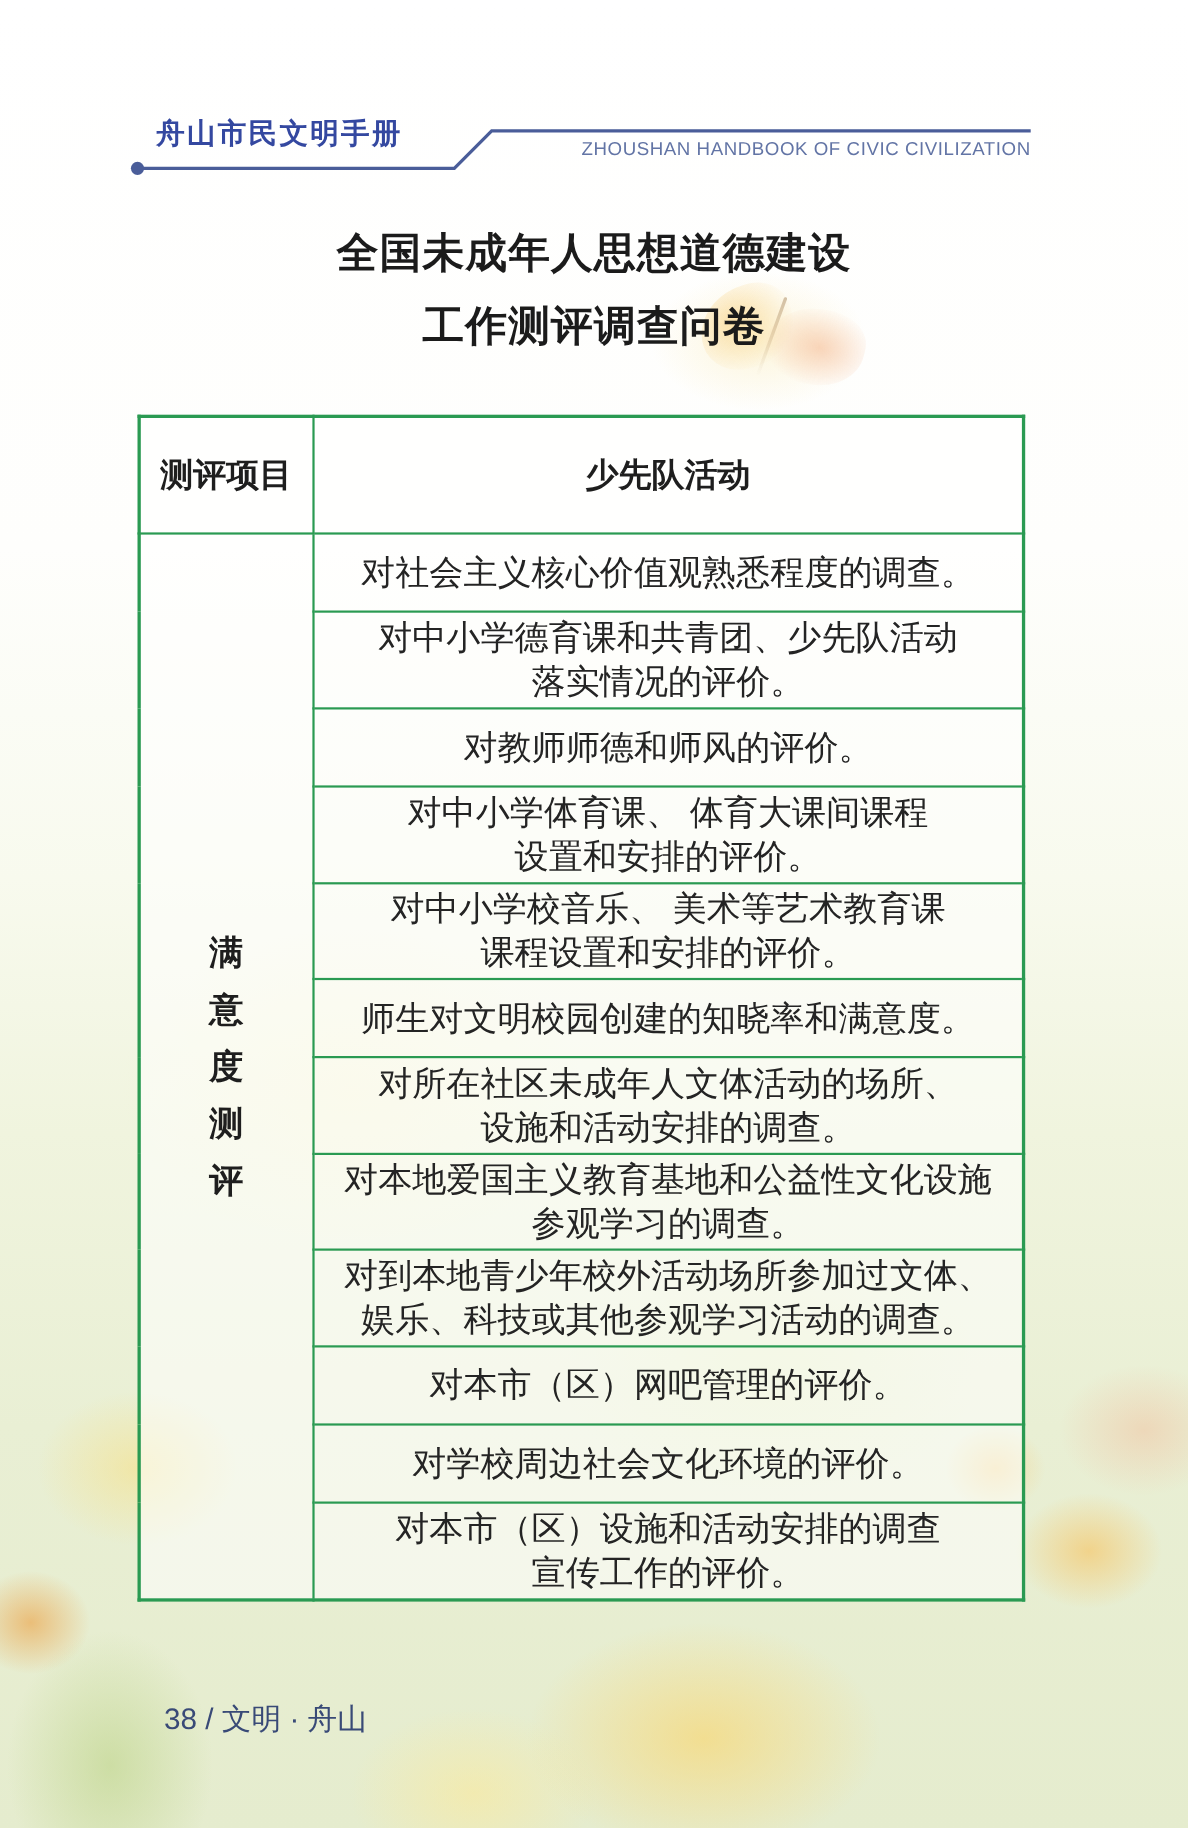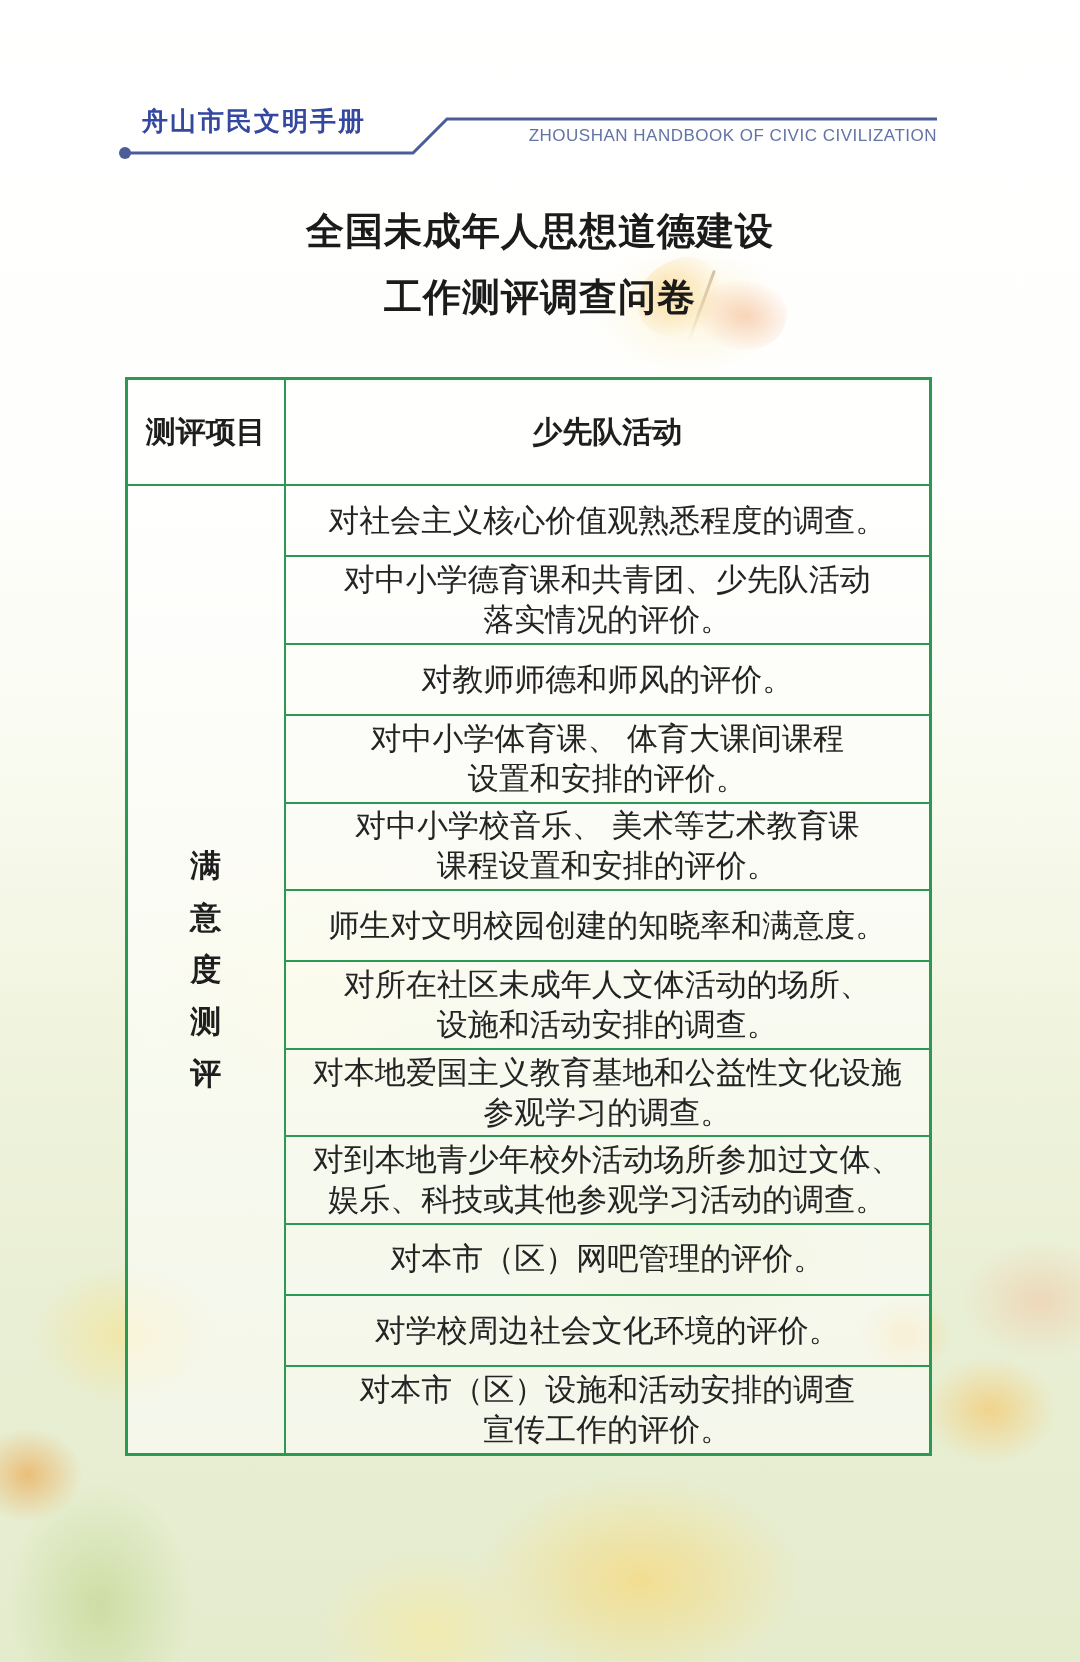--- a/index.html
+++ b/index.html
@@ -204,14 +204,17 @@
       </tr>
       <tr class="r-d">
         <td>
             <div class="cell-text">对本市（区）设施和活动安排的调查
 宣传工作的评价。</div>
           </td>
       </tr>
     </tbody>
   </table>
 
+  <div class="footer">
+    <span>38</span><span> / </span><span>文明 · 舟山</span>
+  </div>
 
 </div>
 
 </body></html>

